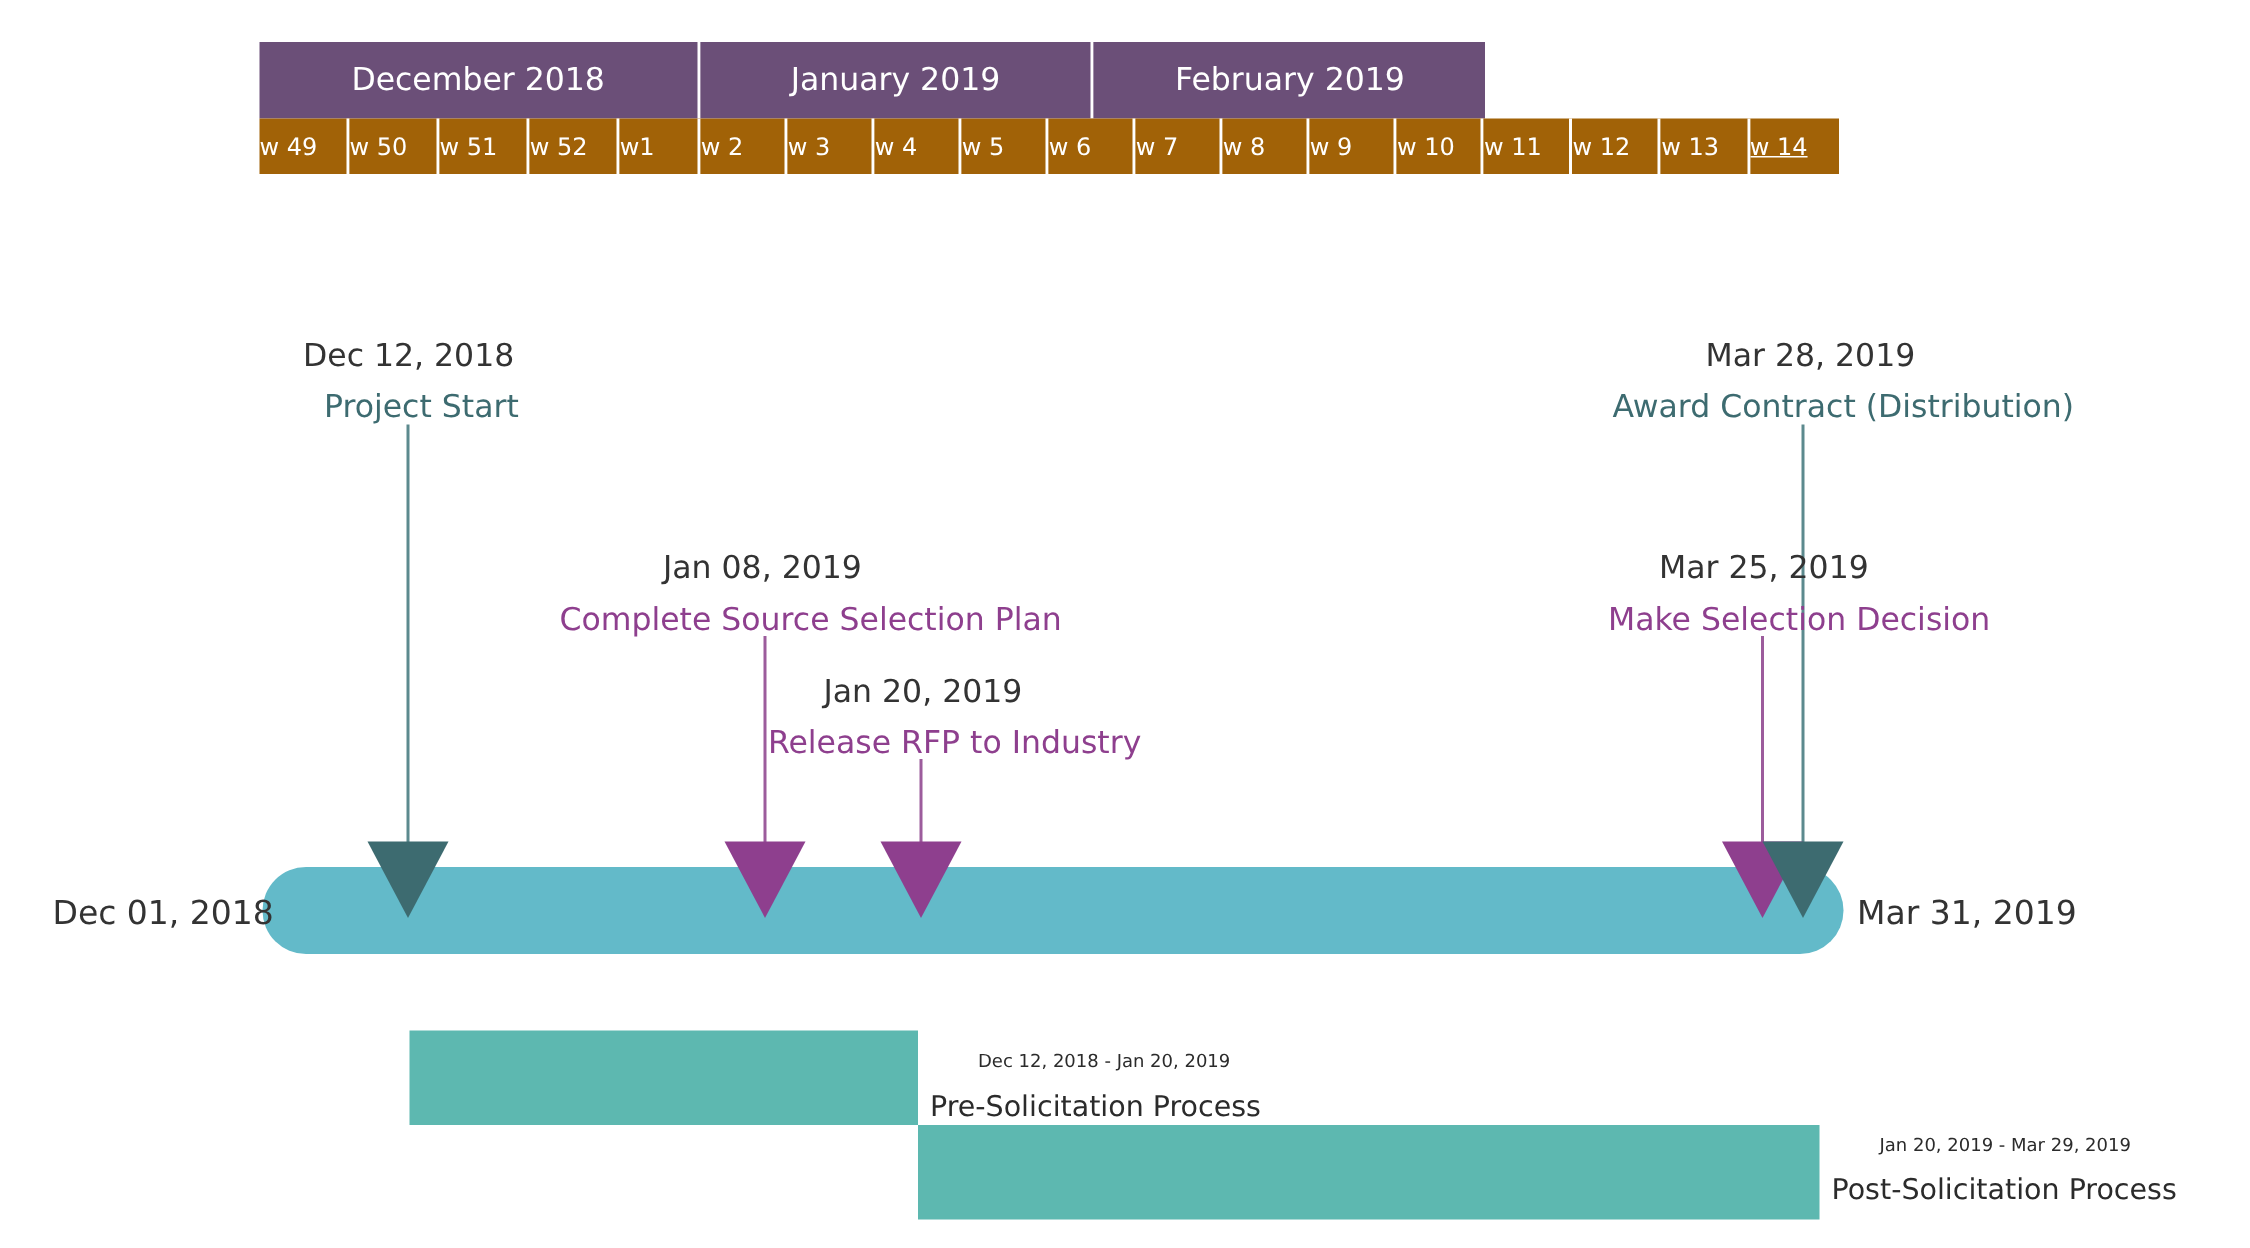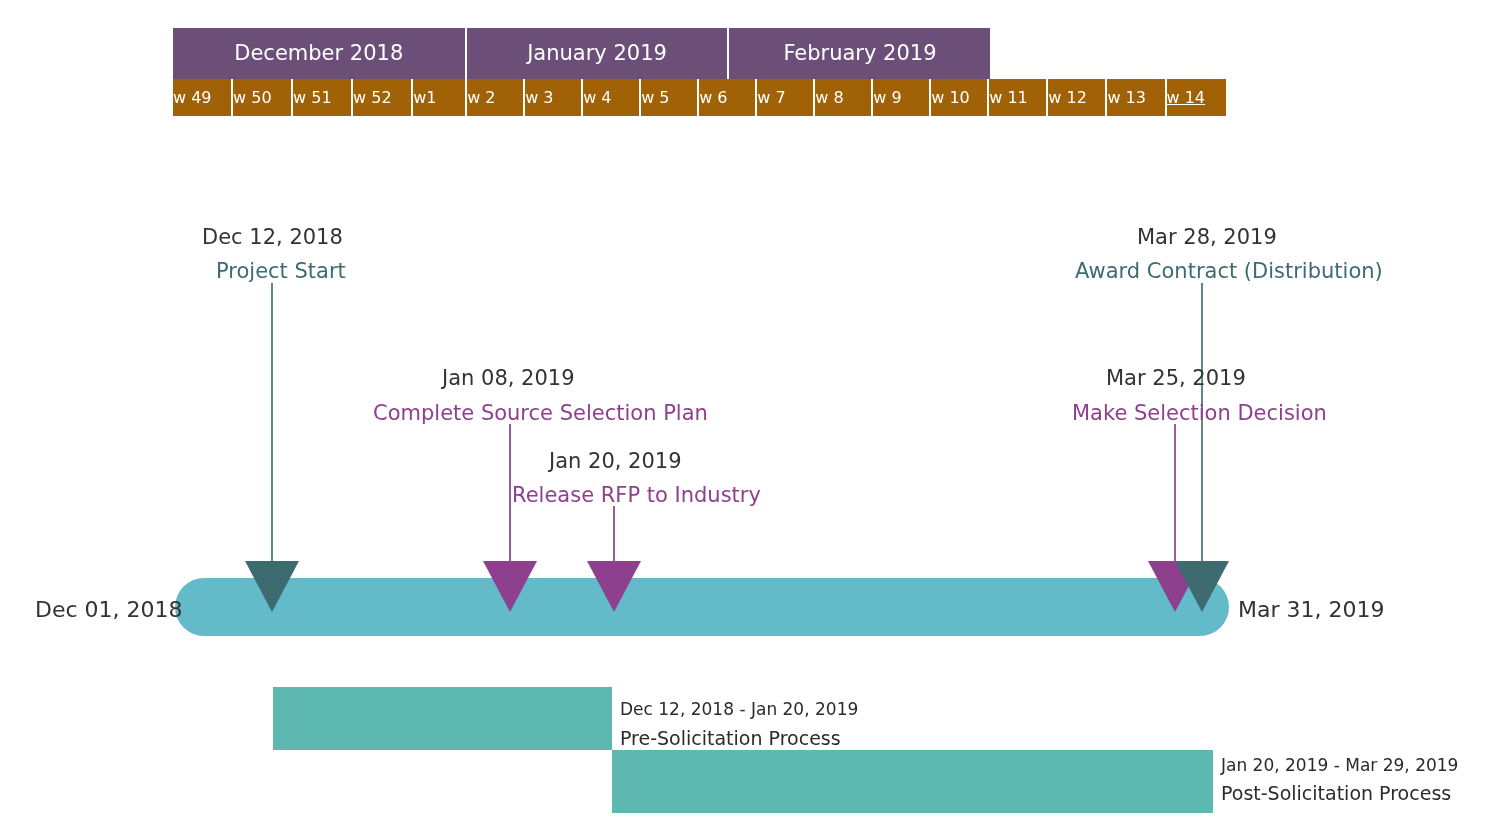--- a/index.html
+++ b/index.html
@@ -118,21 +118,21 @@
     position: absolute;
     height: 63px;
     background: #5DB8B0;
   }
   .task-text {
     position: absolute;
     line-height: 1;
     white-space: nowrap;
     color: #2b2b2b;
   }
-  .task-range { font-size: 17px; }
+  .task-range { font-size: 12px; margin-left: 32px; }
   .task-name  { font-size: 19px; }
 </style>
 </head>
 <body>
 
 <div id="stage">
 
   <div class="cal-header">
 
     <div class="month-row">

